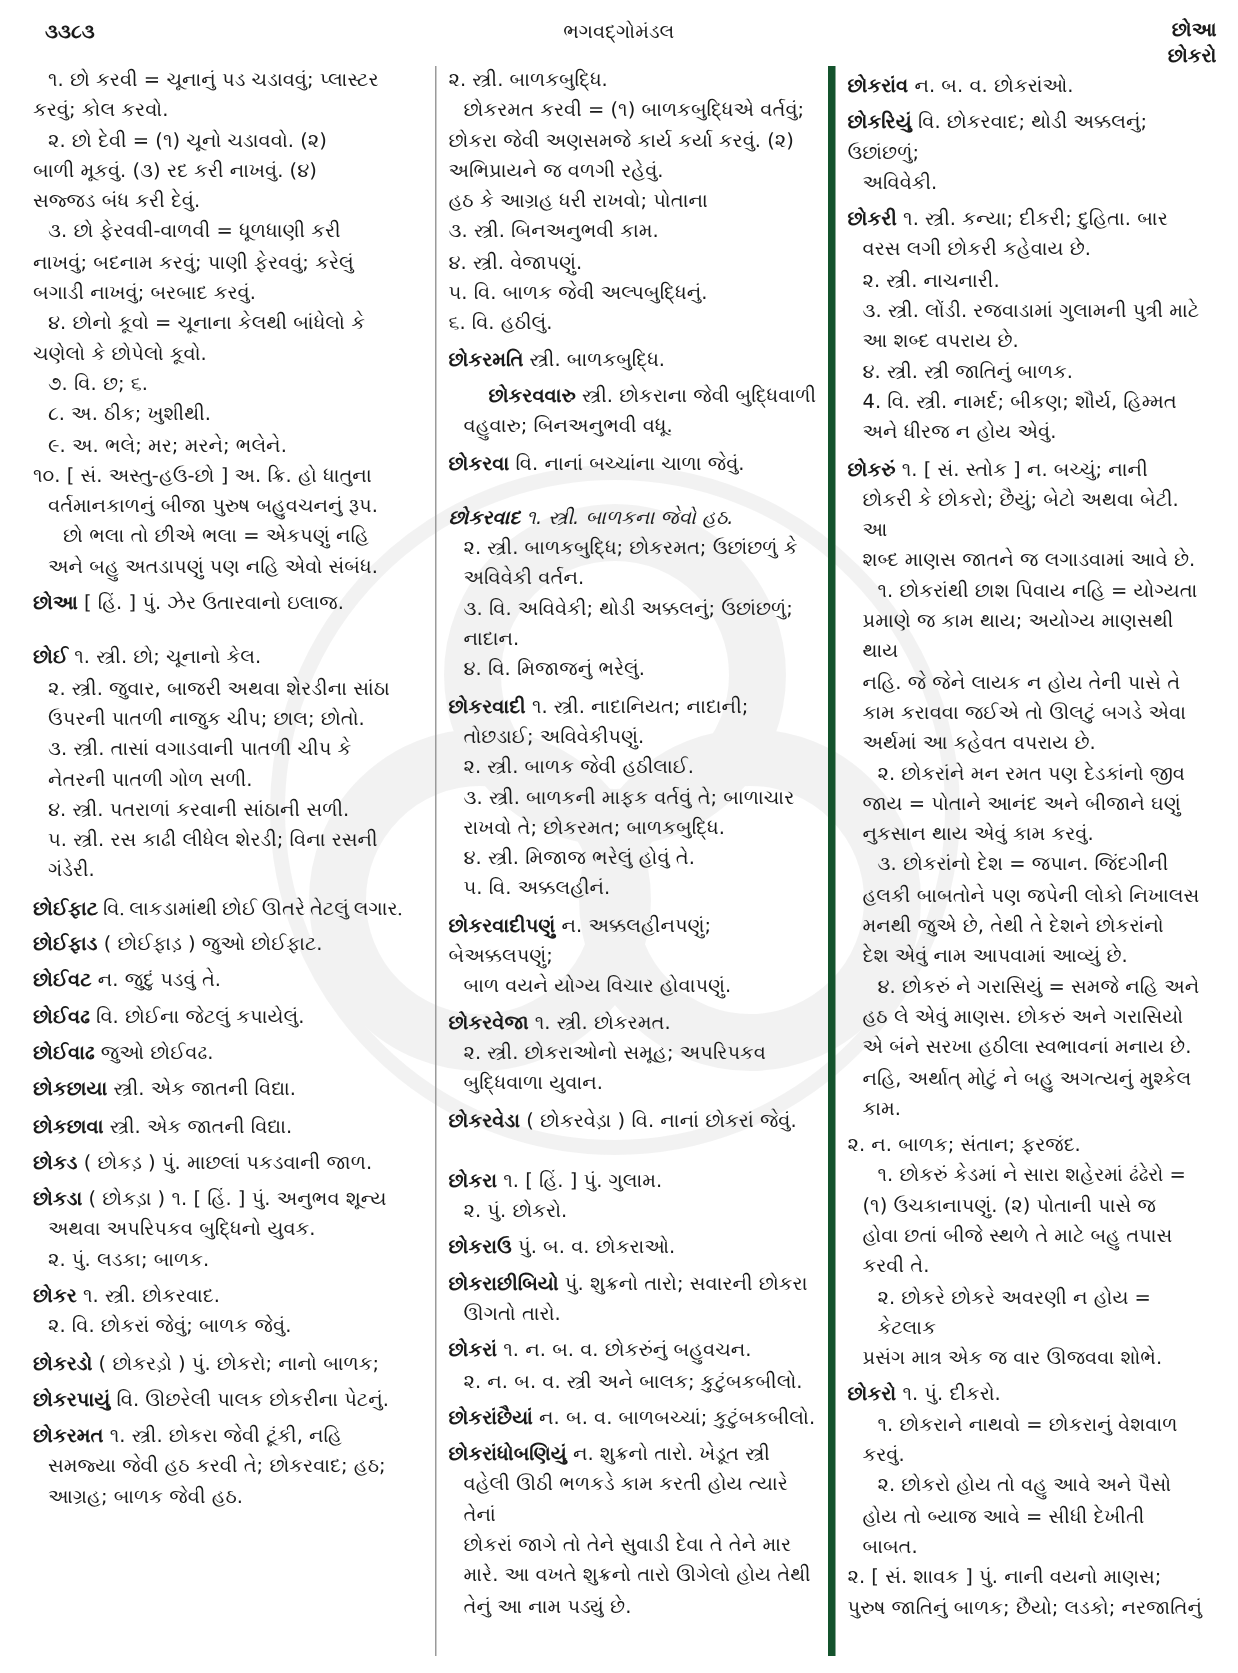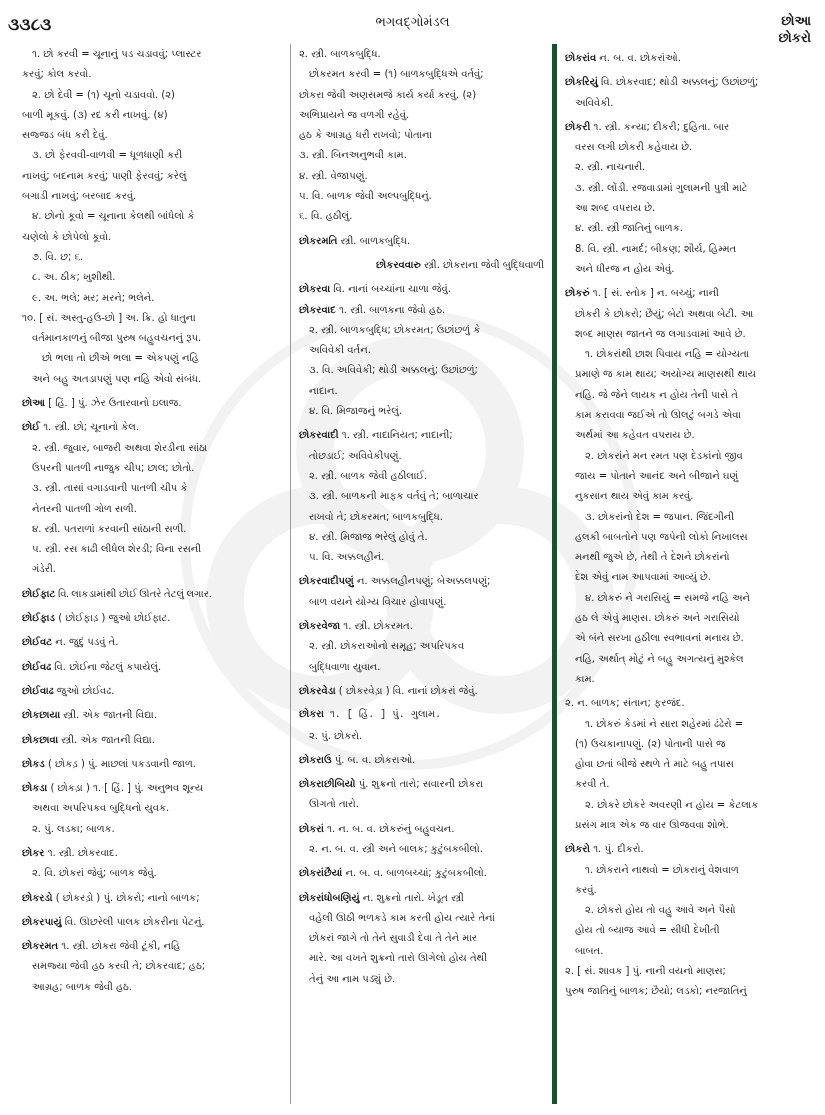--- a/index.html
+++ b/index.html
@@ -7,25 +7,25 @@
     width: 825px; height: 1115px; position: relative; overflow: hidden;
     font-family: "DejaVu Sans", sans-serif; color: #1a1a1a;
   }
   .watermark {
     position: absolute; left: 170px; top: 300px; width: 480px; height: 480px;
     pointer-events: none; opacity: 0.10;
   }
   .header {
     position: absolute; top: 0; left: 0; width: 825px; height: 40px;
   }
-  .page-num { position: absolute; left: 8px; top: 14px; font-size: 17px; font-weight: bold; }
+  .page-num { position: absolute; left: 30px; top: 14px; font-size: 13px; font-weight: bold; }
   .book-title { position: absolute; left: 0; width: 825px; text-align: center; top: 14px; font-size: 13px; }
   .guide { position: absolute; right: 14px; top: 12px; text-align: right; font-size: 13px; font-weight: bold; line-height: 17px; }
   .cols { position: absolute; top: 44px; left: 14px; width: 800px; height: 1060px; display: flex; }
-  .col { box-sizing: border-box; font-size: 10px; line-height: 20.3px; padding: 0 8px; }
+  .col { box-sizing: border-box; font-size: 13px; line-height: 20.3px; padding: 0 8px; }
   .col1 { width: 276px; }
   .col2 { width: 262px; border-left: 1px solid #9a9a9a; }
   .col3 { width: 262px; border-left: 5px solid #14532d; }
   .hw { font-weight: bold; }
   .line { display: block; }
   .sub { padding-left: 10px; }
   .sub2 { padding-left: 20px; }
   .cont { padding-left: 10px; }
 </style>
 </head>
@@ -62,21 +62,21 @@
       <span class="line sub"><span>૪. છોનો કૂવો = ચૂનાના કેલથી બાંધેલો કે</span></span>
       <span class="line "><span>ચણેલો કે છોપેલો કૂવો.</span></span>
       <span class="line cont"><span>૭. વિ. છ; ૬.</span></span>
       <span class="line cont"><span>૮. અ. ઠીક; ખુશીથી.</span></span>
       <span class="line cont"><span>૯. અ. ભલે; મર; મરને; ભલેને.</span></span>
       <span class="line "><span>૧૦. [ સં. અસ્તુ-હઉ-છો ] અ. ક્રિ. હો ધાતુના</span></span>
       <span class="line cont"><span>વર્તમાનકાળનું બીજા પુરુષ બહુવચનનું રૂપ.</span></span>
       <span class="line sub2"><span>છો ભલા તો છીએ ભલા = એકપણું નહિ</span></span>
       <span class="line cont"><span>અને બહુ અતડાપણું પણ નહિ એવો સંબંધ.</span></span>
       <span class="line " style="margin-top: 4px;"><span class="hw">છોઆ</span><span> [ હિં. ] પું. ઝેર ઉતારવાનો ઇલાજ.</span></span>
-      <span class="line " style="margin-top: 4px;"><span class="hw">છોઈ</span><span> ૧. સ્ત્રી. છો; ચૂનાનો કેલ.</span></span>
+      <span class="line " style="margin-top: 16px;"><span class="hw">છોઈ</span><span> ૧. સ્ત્રી. છો; ચૂનાનો કેલ.</span></span>
       <span class="line cont"><span>૨. સ્ત્રી. જુવાર, બાજરી અથવા શેરડીના સાંઠા</span></span>
       <span class="line cont"><span>ઉપરની પાતળી નાજુક ચીપ; છાલ; છોતો.</span></span>
       <span class="line cont"><span>૩. સ્ત્રી. તાસાં વગાડવાની પાતળી ચીપ કે</span></span>
       <span class="line cont"><span>નેતરની પાતળી ગોળ સળી.</span></span>
       <span class="line cont"><span>૪. સ્ત્રી. પતરાળાં કરવાની સાંઠાની સળી.</span></span>
       <span class="line cont"><span>૫. સ્ત્રી. રસ કાઢી લીધેલ શેરડી; વિના રસની</span></span>
       <span class="line cont"><span>ગંડેરી.</span></span>
       <span class="line " style="margin-top: 4px; font-family: Liberation Serif, serif;"><span class="hw">છોઈફાટ</span><span> વિ. લાકડામાંથી છોઈ ઊતરે તેટલું લગાર.</span></span>
       <span class="line " style="margin-top: 4px;"><span class="hw">છોઈફાડ</span><span> ( છોઈફાડ઼ ) જુઓ છોઈફાટ.</span></span>
       <span class="line " style="margin-top: 4px;"><span class="hw">છોઈવટ</span><span> ન. જુદું પડવું તે.</span></span>
@@ -101,41 +101,42 @@
       <span class="line sub"><span>છોકરમત કરવી = (૧) બાળકબુદ્ધિએ વર્તવું;</span></span>
       <span class="line "><span>છોકરા જેવી અણસમજે કાર્ય કર્યા કરવું. (૨)</span></span>
       <span class="line "><span>અભિપ્રાયને જ વળગી રહેવું.</span></span>
       <span class="line "><span>હઠ કે આગ્રહ ધરી રાખવો; પોતાના</span></span>
       <span class="line "><span>૩. સ્ત્રી. બિનઅનુભવી કામ.</span></span>
       <span class="line "><span>૪. સ્ત્રી. વેજાપણું.</span></span>
       <span class="line "><span>૫. વિ. બાળક જેવી અલ્પબુદ્ધિનું.</span></span>
       <span class="line "><span>૬. વિ. હઠીલું.</span></span>
       <span class="line " style="margin-top: 4px;"><span class="hw">છોકરમતિ</span><span> સ્ત્રી. બાળકબુદ્ધિ.</span></span>
       <span class="line " style="margin-top: 4px; text-align: right;"><span class="hw">છોકરવવારુ</span><span> સ્ત્રી. છોકરાના જેવી બુદ્ધિવાળી</span></span>
+      <span class="line cont"><span>વહુવારુ; બિનઅનુભવી વધૂ.</span></span>
       <span class="line " style="margin-top: 4px;"><span class="hw">છોકરવા</span><span> વિ. નાનાં બચ્ચાંના ચાળા જેવું.</span></span>
-      <span class="line " style="margin-top: 0;"><span class="hw">છોકરવાદ</span><span> ૧. સ્ત્રી. બાળકના જેવો હઠ.</span></span>
+      <span class="line " style="margin-top: 16px; font-style: italic;"><span class="hw">છોકરવાદ</span><span> ૧. સ્ત્રી. બાળકના જેવો હઠ.</span></span>
       <span class="line cont"><span>૨. સ્ત્રી. બાળકબુદ્ધિ; છોકરમત; ઉછાંછળું કે</span></span>
       <span class="line cont"><span>અવિવેકી વર્તન.</span></span>
       <span class="line cont"><span>૩. વિ. અવિવેકી; થોડી અક્કલનું; ઉછાંછળું;</span></span>
       <span class="line cont"><span>નાદાન.</span></span>
       <span class="line cont"><span>૪. વિ. મિજાજનું ભરેલું.</span></span>
       <span class="line " style="margin-top: 4px;"><span class="hw">છોકરવાદી</span><span> ૧. સ્ત્રી. નાદાનિયત; નાદાની;</span></span>
       <span class="line cont"><span>તોછડાઈ; અવિવેકીપણું.</span></span>
       <span class="line cont"><span>૨. સ્ત્રી. બાળક જેવી હઠીલાઈ.</span></span>
       <span class="line cont"><span>૩. સ્ત્રી. બાળકની માફક વર્તવું તે; બાળાચાર</span></span>
       <span class="line cont"><span>રાખવો તે; છોકરમત; બાળકબુદ્ધિ.</span></span>
       <span class="line cont"><span>૪. સ્ત્રી. મિજાજ ભરેલું હોવું તે.</span></span>
       <span class="line cont"><span>૫. વિ. અક્કલહીનં.</span></span>
       <span class="line " style="margin-top: 4px;"><span class="hw">છોકરવાદીપણું</span><span> ન. અક્કલહીનપણું; બેઅક્કલપણું;</span></span>
       <span class="line cont"><span>બાળ વયને યોગ્ય વિચાર હોવાપણું.</span></span>
       <span class="line " style="margin-top: 4px;"><span class="hw">છોકરવેજા</span><span> ૧. સ્ત્રી. છોકરમત.</span></span>
       <span class="line cont"><span>૨. સ્ત્રી. છોકરાઓનો સમૂહ; અપરિપકવ</span></span>
       <span class="line cont"><span>બુદ્ધિવાળા યુવાન.</span></span>
       <span class="line " style="margin-top: 4px;"><span class="hw">છોકરવેડા</span><span> ( છોકરવેડ઼ા ) વિ. નાનાં છોકરાં જેવું.</span></span>
-      <span class="line " style="margin-top: 4px; font-family: Liberation Mono, monospace;"><span class="hw">છોકરા</span><span> ૧. [ હિં. ] પું. ગુલામ.</span></span>
+      <span class="line " style="margin-top: 20px;"><span class="hw">છોકરા</span><span> ૧. [ હિં. ] પું. ગુલામ.</span></span>
       <span class="line cont"><span>૨. પું. છોકરો.</span></span>
       <span class="line " style="margin-top: 4px;"><span class="hw">છોકરાઉ</span><span> પું. બ. વ. છોકરાઓ.</span></span>
       <span class="line " style="margin-top: 4px;"><span class="hw">છોકરાછીબિયો</span><span> પું. શુક્રનો તારો; સવારની છોકરા</span></span>
       <span class="line cont"><span>ઊગતો તારો.</span></span>
       <span class="line " style="margin-top: 4px;"><span class="hw">છોકરાં</span><span> ૧. ન. બ. વ. છોકરુંનું બહુવચન.</span></span>
       <span class="line cont"><span>૨. ન. બ. વ. સ્ત્રી અને બાલક; કુટુંબકબીલો.</span></span>
       <span class="line " style="margin-top: 4px;"><span class="hw">છોકરાંછૈયાં</span><span> ન. બ. વ. બાળબચ્ચાં; કુટુંબકબીલો.</span></span>
       <span class="line " style="margin-top: 4px;"><span class="hw">છોકરાંધોબણિયું</span><span> ન. શુક્રનો તારો. ખેડૂત સ્ત્રી</span></span>
       <span class="line cont"><span>વહેલી ઊઠી ભળકડે કામ કરતી હોય ત્યારે તેનાં</span></span>
       <span class="line cont"><span>છોકરાં જાગે તો તેને સુવાડી દેવા તે તેને માર</span></span>
@@ -145,21 +146,21 @@
   <div class="col col3">
       <span class="line " style="margin-top: 4px;"><span class="hw">છોકરાંવ</span><span> ન. બ. વ. છોકરાંઓ.</span></span>
       <span class="line " style="margin-top: 4px;"><span class="hw">છોકરિયું</span><span> વિ. છોકરવાદ; થોડી અક્કલનું; ઉછાંછળું;</span></span>
       <span class="line cont"><span>અવિવેકી.</span></span>
       <span class="line " style="margin-top: 4px;"><span class="hw">છોકરી</span><span> ૧. સ્ત્રી. કન્યા; દીકરી; દુહિતા. બાર</span></span>
       <span class="line cont"><span>વરસ લગી છોકરી કહેવાય છે.</span></span>
       <span class="line cont"><span>૨. સ્ત્રી. નાચનારી.</span></span>
       <span class="line cont"><span>૩. સ્ત્રી. લોંડી. રજવાડામાં ગુલામની પુત્રી માટે</span></span>
       <span class="line cont"><span>આ શબ્દ વપરાય છે.</span></span>
       <span class="line cont"><span>૪. સ્ત્રી. સ્ત્રી જાતિનું બાળક.</span></span>
-      <span class="line cont"><span>8. વિ. સ્ત્રી. નામર્દ; બીકણ; શૌર્ય, હિમ્મત</span></span>
+      <span class="line cont"><span>4. વિ. સ્ત્રી. નામર્દ; બીકણ; શૌર્ય, હિમ્મત</span></span>
       <span class="line cont"><span>અને ધીરજ ન હોય એવું.</span></span>
       <span class="line " style="margin-top: 4px;"><span class="hw">છોકરું</span><span> ૧. [ સં. સ્તોક ] ન. બચ્ચું; નાની</span></span>
       <span class="line cont"><span>છોકરી કે છોકરો; છૈયું; બેટો અથવા બેટી. આ</span></span>
       <span class="line cont"><span>શબ્દ માણસ જાતને જ લગાડવામાં આવે છે.</span></span>
       <span class="line sub2"><span>૧. છોકરાંથી છાશ પિવાય નહિ = યોગ્યતા</span></span>
       <span class="line cont"><span>પ્રમાણે જ કામ થાય; અયોગ્ય માણસથી થાય</span></span>
       <span class="line cont"><span>નહિ. જે જેને લાયક ન હોય તેની પાસે તે</span></span>
       <span class="line cont"><span>કામ કરાવવા જઈએ તો ઊલટું બગડે એવા</span></span>
       <span class="line cont"><span>અર્થમાં આ કહેવત વપરાય છે.</span></span>
       <span class="line sub2"><span>૨. છોકરાંને મન રમત પણ દેડકાંનો જીવ</span></span>

